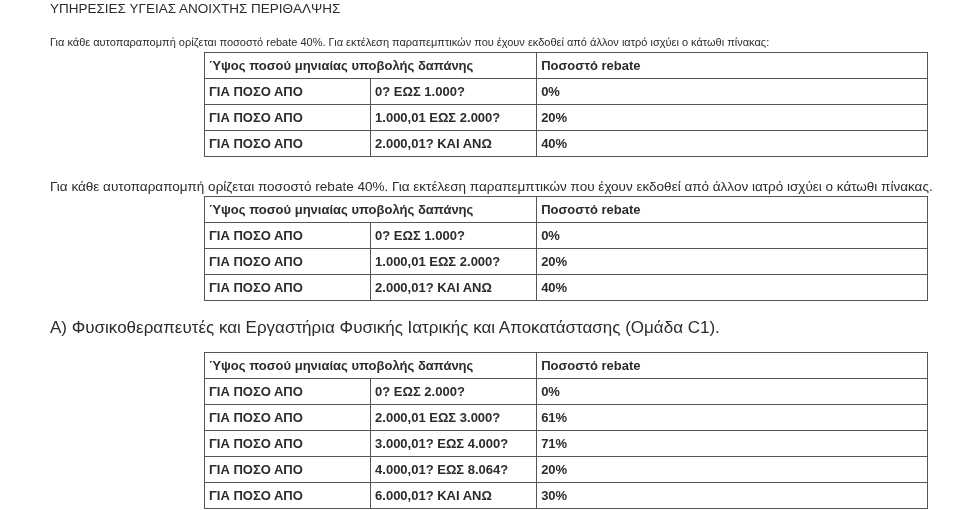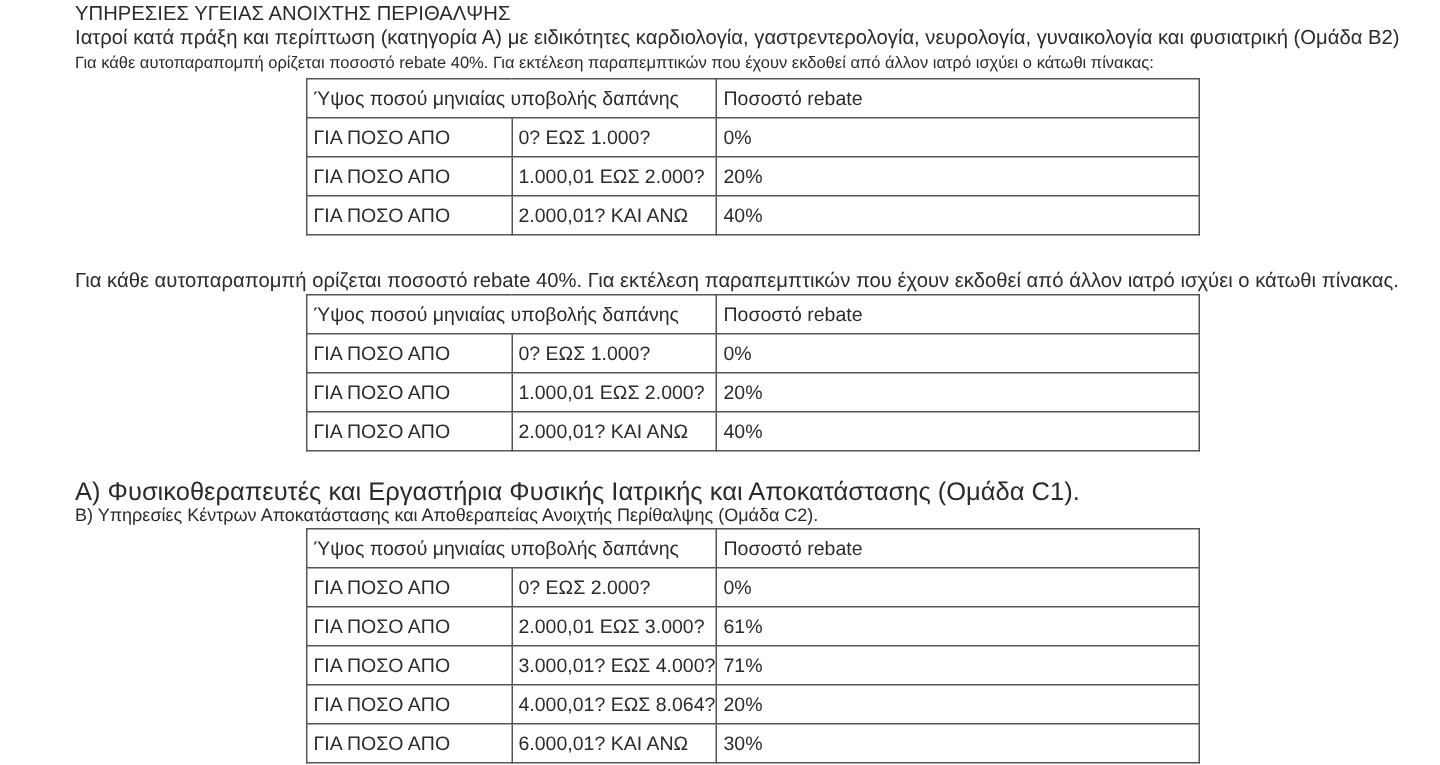--- a/index.html
+++ b/index.html
@@ -62,25 +62,26 @@
     left: 6px;
     top: 336px;
     font-size: 12px;
     line-height: 15px;
   }
 
   
   .tbl {
     position: absolute;
     left: 204px;
-    width: 596px;
+    width: 724px;
     border-collapse: collapse;
     table-layout: fixed;
     font-size: 13px;
     color: #2b2b2b;
+    font-weight: bold;
   }
   .tbl td {
     border: 1px solid #555555;
     padding: 2px 0 2px 4px;
     height: 21px;
     vertical-align: middle;
     overflow: hidden;
     white-space: nowrap;
     background: #ffffff;
   }
@@ -91,21 +92,20 @@
   .tbl-1 { top: 52px; }
   .tbl-2 { top: 196px; }
   .tbl-3 { top: 352px; }
 </style>
 </head>
 <body>
 
 <div class="page">
 
   <div class="txt line-title">ΥΠΗΡΕΣΙΕΣ ΥΓΕΙΑΣ ΑΝΟΙΧΤΗΣ ΠΕΡΙΘΑΛΨΗΣ</div>
-  <div class="txt line-sub">Ιατροί κατά πράξη και περίπτωση (κατηγορία Α) με ειδικότητες καρδιολογία, γαστρεντερολογία, νευρολογία, γυναικολογία και φυσιατρική (Ομάδα Β2)</div>
   <div class="txt line-small">Για κάθε αυτοπαραπομπή ορίζεται ποσοστό rebate 40%. Για εκτέλεση παραπεμπτικών που έχουν εκδοθεί από άλλον ιατρό ισχύει ο κάτωθι πίνακας:</div>
 
   <table class="tbl tbl-1">
     <tbody>
       <tr>
         <td class="col-a" colspan="2">Ύψος ποσού μηνιαίας υποβολής δαπάνης</td>
         <td class="col-c">Ποσοστό rebate</td>
       </tr>
       <tr>
         <td class="col-a">ΓΙΑ ΠΟΣΟ ΑΠΟ</td>
@@ -145,21 +145,20 @@
       </tr>
       <tr>
         <td class="col-a">ΓΙΑ ΠΟΣΟ ΑΠΟ</td>
         <td class="col-b">2.000,01? ΚΑΙ ΑΝΩ</td>
         <td class="col-c">40%</td>
       </tr>
     </tbody>
   </table>
 
   <div class="txt line-a">Α) Φυσικοθεραπευτές και Εργαστήρια Φυσικής Ιατρικής και Αποκατάστασης (Ομάδα C1).</div>
-  <div class="txt line-b">Β) Υπηρεσίες Κέντρων Αποκατάστασης και Αποθεραπείας Ανοιχτής Περίθαλψης (Ομάδα C2).</div>
 
   <table class="tbl tbl-3">
     <tbody>
       <tr>
         <td class="col-a" colspan="2">Ύψος ποσού μηνιαίας υποβολής δαπάνης</td>
         <td class="col-c">Ποσοστό rebate</td>
       </tr>
       <tr>
         <td class="col-a">ΓΙΑ ΠΟΣΟ ΑΠΟ</td>
         <td class="col-b">0? ΕΩΣ 2.000?</td>

